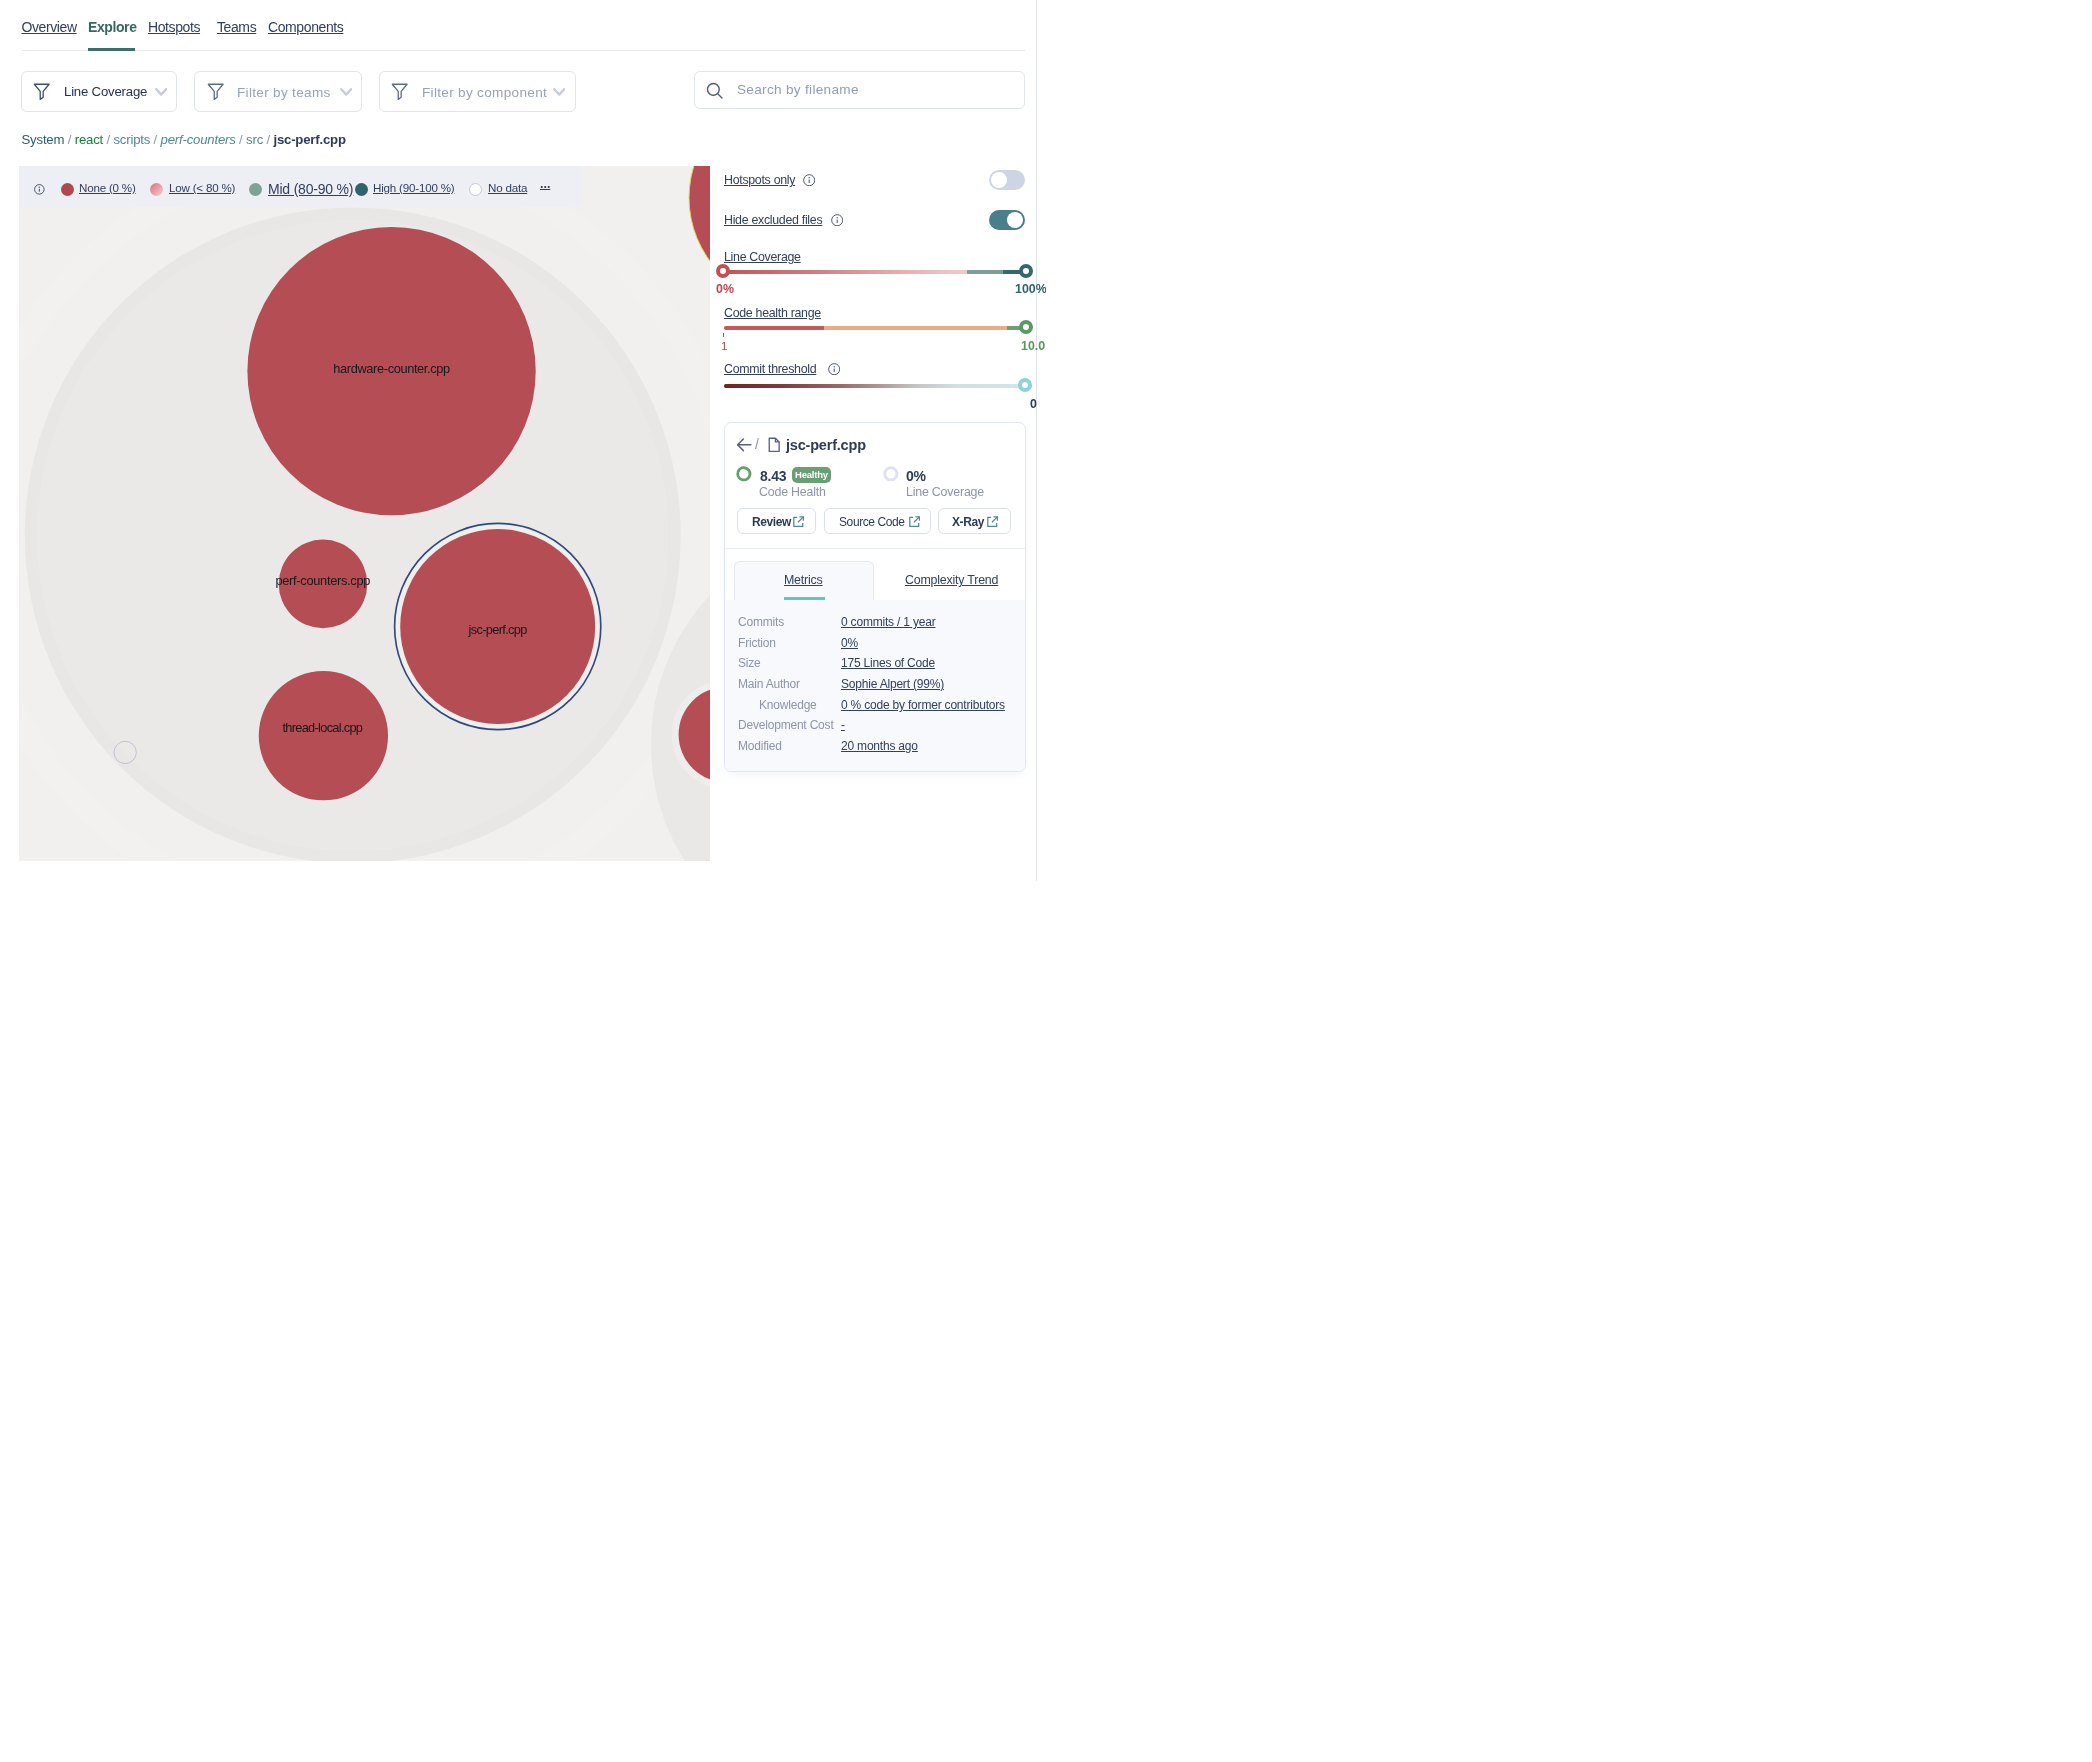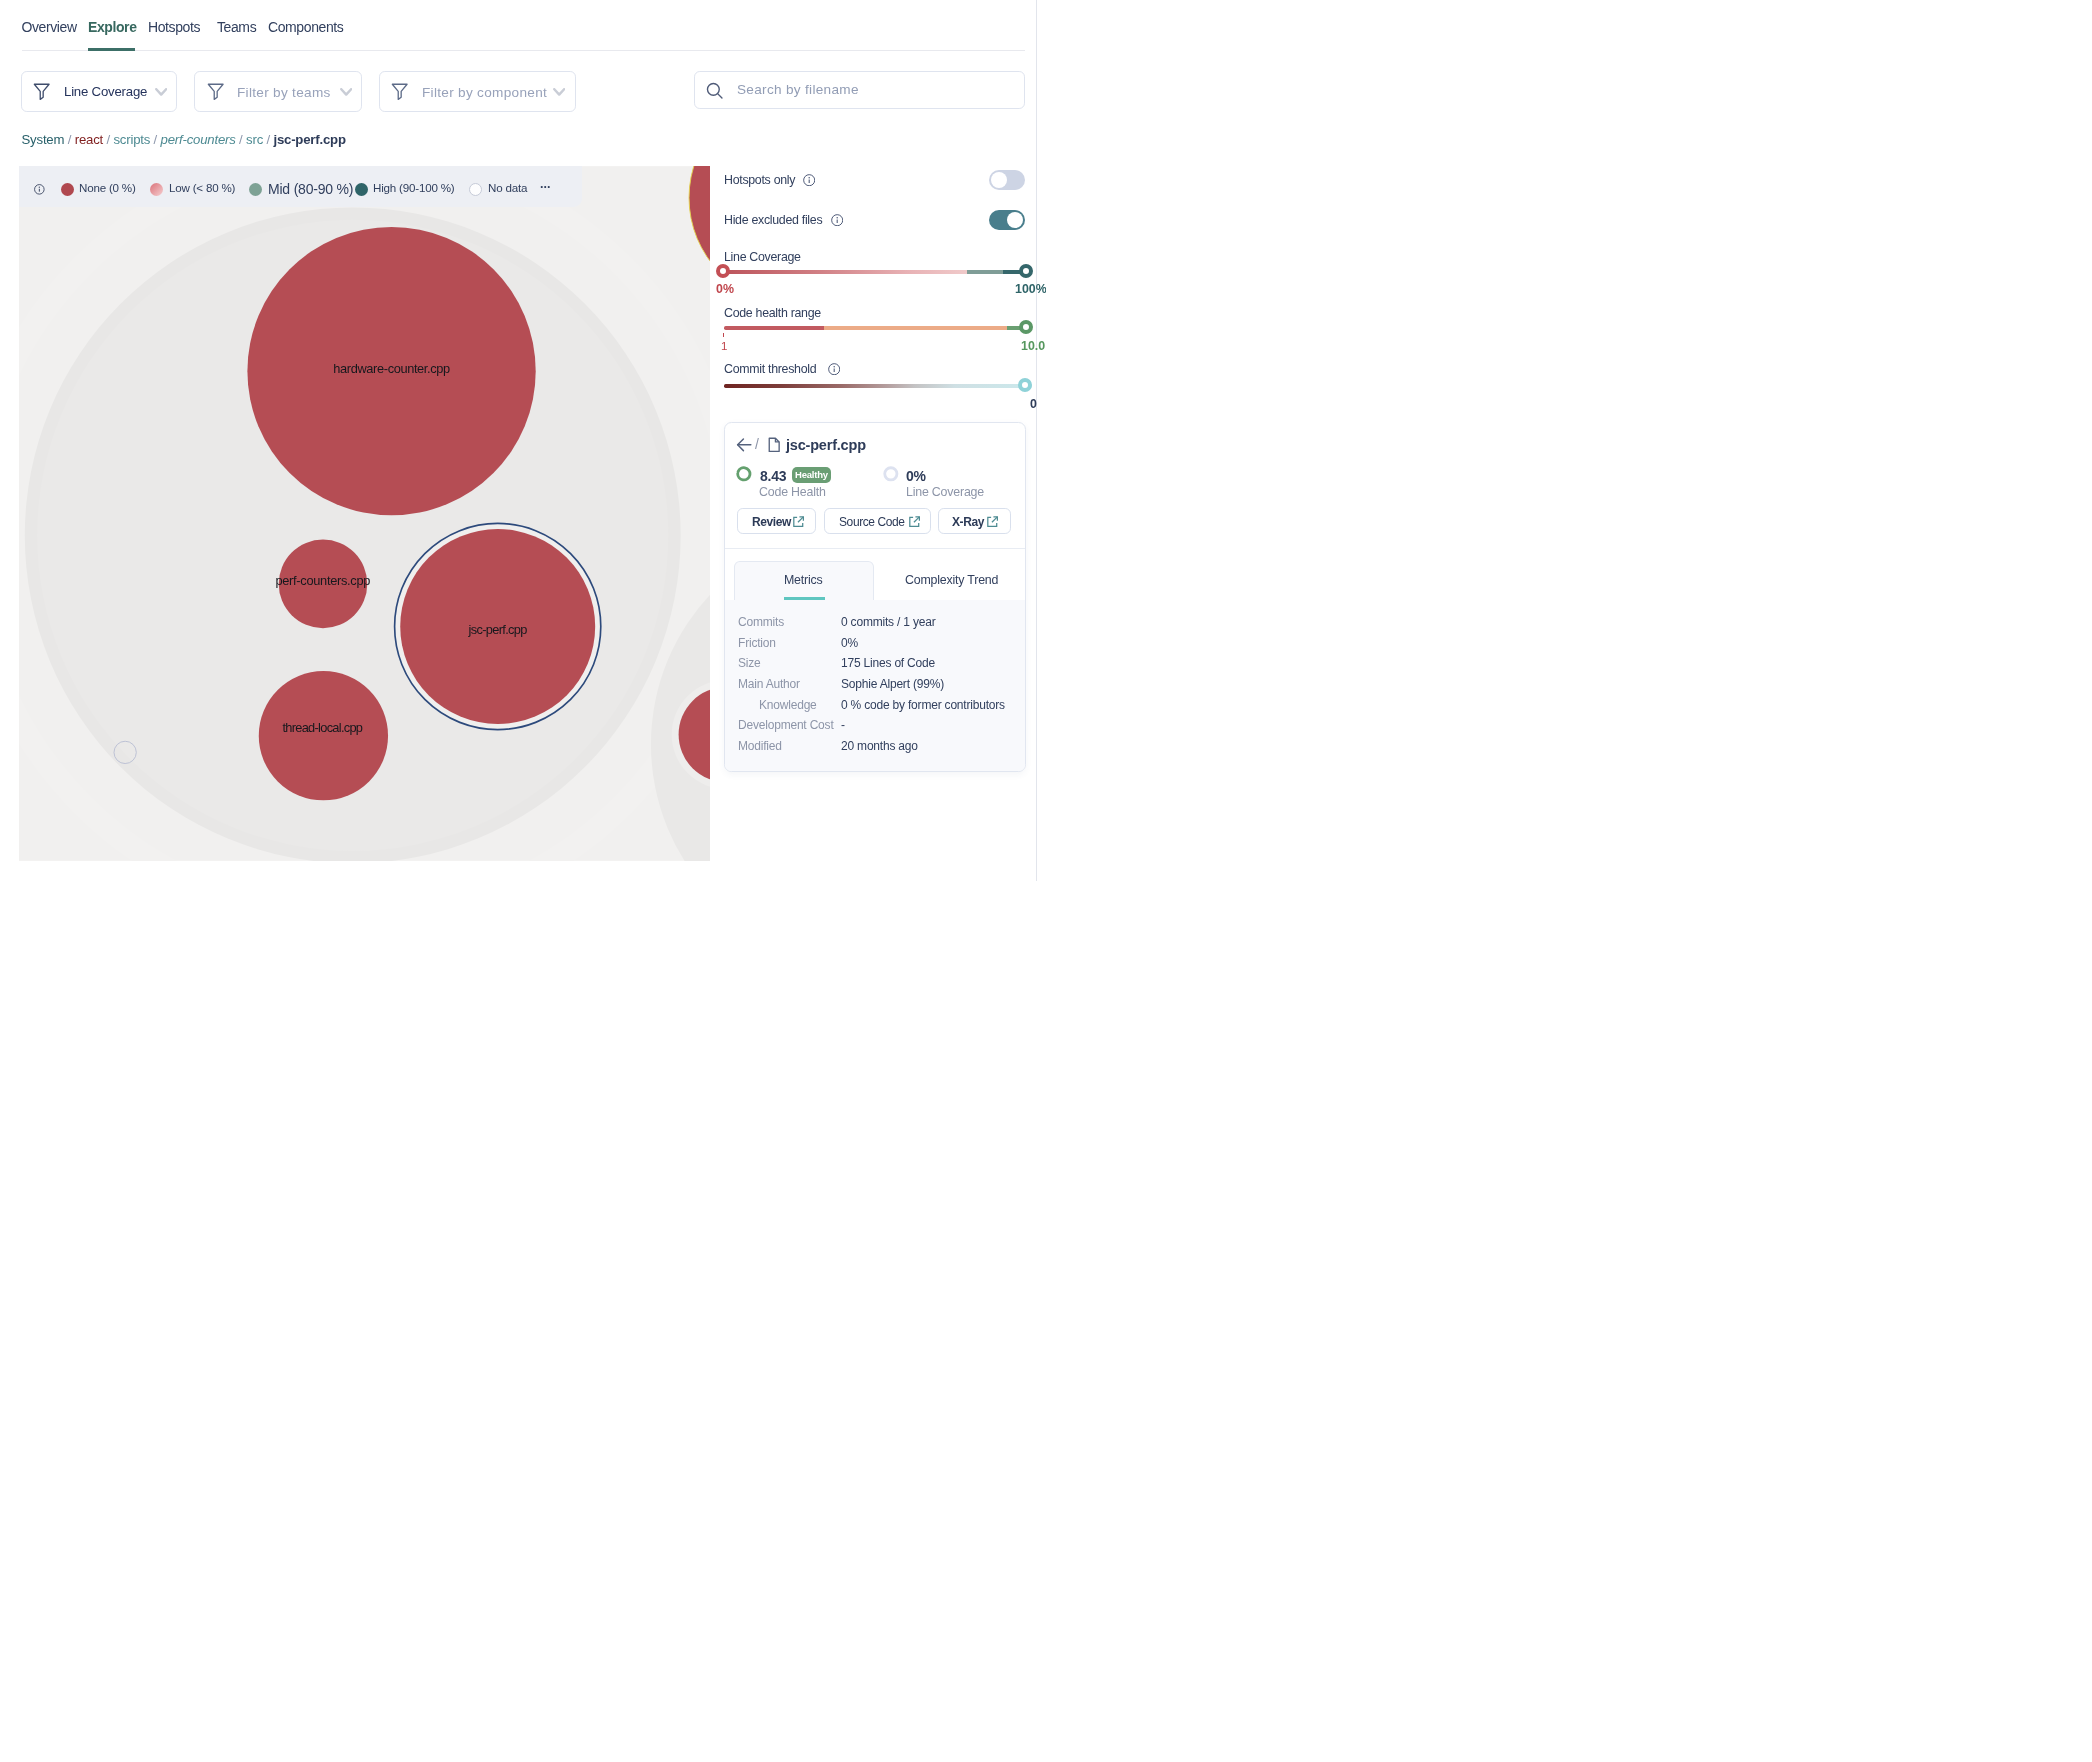--- a/index.html
+++ b/index.html
@@ -1,20 +1,20 @@
 <!DOCTYPE html>
 <html style="font-size:13.2px"><head>
 <meta charset="utf-8">
 <style>
   * { margin:0; padding:0; box-sizing:border-box; }
   html,body { width:1046px; height:881px; background:#fff; overflow:hidden;
     font-family:"Liberation Sans", sans-serif; }
   #page { position:relative; width:1046px; height:881px; }
   .abs { position:absolute; }
-  .navy { color:#32405e; }
+  .navy { color:#32405e;text-decoration:underline; }
   .gray { color:#8d95a8; }
 </style>
 </head>
 <body>
 <div id="page">
 
   <div class="abs" style="left:1036px; top:0; width:0.8px; height:881px; background:#e2e5ec;"></div>
 
   <div class="abs" style="left:21.5px; top:50px; width:1003px; height:0.8px; background:#e8e9ee;"></div>
   <div class="abs navy" style="left:21.5px; top:19px; font-size:14px; letter-spacing:-0.4px;">Overview</div>
@@ -54,21 +54,21 @@
   </svg>
 
   <svg class="abs" style="left:706px; top:82px;" width="18" height="18" viewBox="0 0 22 22">
     <circle cx="9" cy="9" r="7.2" fill="none" stroke="#4e5a77" stroke-width="1.7"></circle>
     <line x1="14.2" y1="14.2" x2="19.5" y2="19.5" stroke="#4e5a77" stroke-width="1.7" stroke-linecap="round"></line>
   </svg>
   <div class="abs" style="left:737px; top:82px; font-size:13.6px; letter-spacing:0.3px; color:#929db5;">Search by filename</div>
 
   <div class="abs" style="left:21.5px; top:132px; font-size:13.2px; letter-spacing:-0.2px;">
     <span style="font-weight:normal; color:#28606a;">System</span>
-    <span style="color:#8e98ad;"> / </span><span style="color:#7f1d1d;">react</span>
+    <span style="color:#8e98ad;"> / </span><span style="color:#15803d;">react</span>
     <span style="color:#8e98ad;"> / </span><span style="color:#4d8a92;">scripts</span>
     <span style="color:#8e98ad;"> / </span><span style="color:#4d8a92;font-style:italic;">perf-counters</span>
     <span style="color:#8e98ad;"> / </span><span style="color:#4d8a92;">src</span>
     <span style="color:#8e98ad;"> / </span><span style="font-weight:bold; color:#2e3c59;">jsc-perf.cpp</span>
   </div>
 
   <svg class="abs" style="left:19.4px; top:166px;" width="691" height="695" viewBox="0 0 836.5 841">
     <rect x="0" y="0" width="836.5" height="841" fill="#f1f0ef"></rect>
     <circle cx="404" cy="447" r="397" fill="#e8e7e6"></circle>
     <circle cx="404" cy="447" r="382" fill="#eae9e8"></circle>

